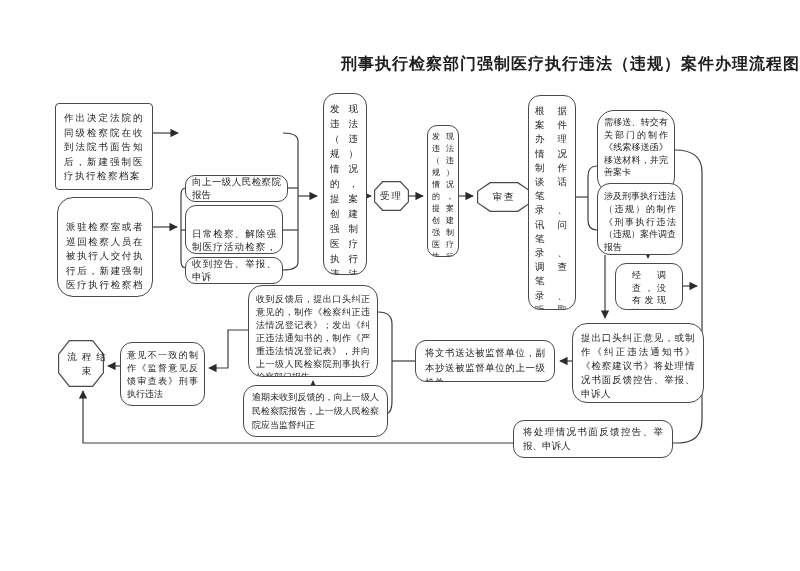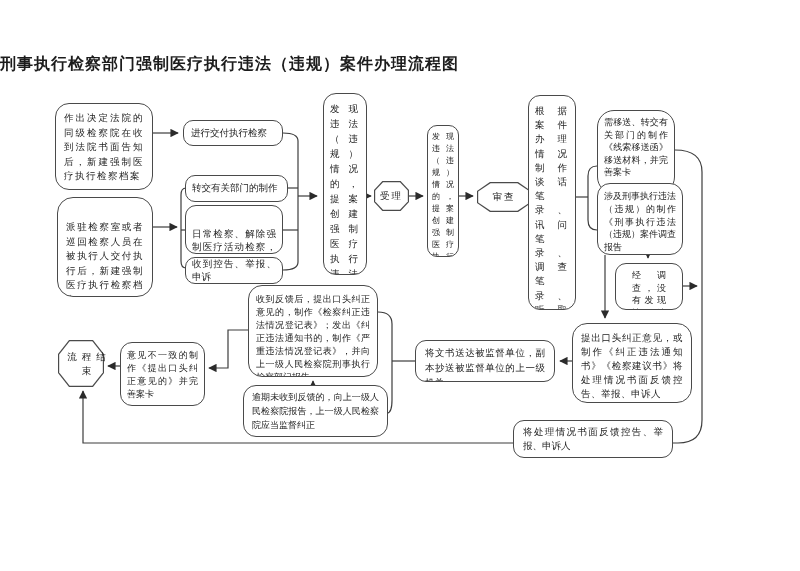--- a/index.html
+++ b/index.html
@@ -1,42 +1,42 @@
 <!DOCTYPE html>
 <html><head>
 <meta charset="utf-8">
 <style>
   html,body{margin:0;padding:0;}
   .page{position:relative;width:800px;height:571px;background:#ffffff;overflow:hidden;
         font-family:"Liberation Serif","DejaVu Serif",serif;color:#1c1c1c;}
-  .title{position:absolute;left:0;top:54px;width:800px;text-align:left;
+  .title{position:absolute;left:0;top:54px;width:800px;text-align:right;
          font-size:16px;font-weight:bold;letter-spacing:1px;}
   svg.wires{position:absolute;left:0;top:0;width:800px;height:571px;}
   .node{position:absolute;background:#fff;border:1px solid #4a4a4a;box-sizing:border-box;
         font-size:9.5px;line-height:13px;text-align:justify;text-align-last:left;
         overflow:hidden;}
   .ctr{display:flex;align-items:center;}
   
-  .n-court{left:55px;top:103px;width:98px;height:87px;border-radius:14px;padding:7px 8px;line-height:14.5px;letter-spacing:1.5px;}
+  .n-court{left:55px;top:103px;width:98px;height:87px;border-radius:4px;padding:7px 8px;line-height:14.5px;letter-spacing:1.5px;}
   .n-dispatch{left:57px;top:197px;width:96px;height:100px;border-radius:16px;padding:22px 8px;line-height:14.5px;letter-spacing:1.5px;}
   
   .n-delivery{left:183px;top:120px;width:100px;height:26px;border-radius:10px;padding:0 7px;}
   .n-orgreport{left:185px;top:175px;width:103px;height:27px;border-radius:10px;padding:0 6px;}
   .n-daily{left:185px;top:205px;width:98px;height:49px;border-radius:11px;padding:22px 6px;line-height:12.8px;}
   .n-complaints{left:185px;top:257px;width:98px;height:27px;border-radius:10px;padding:0 6px;}
   
   .n-propose{left:323px;top:93px;width:44px;height:182px;border-radius:13px;padding:8px 6px;line-height:15px;letter-spacing:2px;}
   .n-create{left:427px;top:125px;width:32px;height:132px;border-radius:10px;padding:5px 4px;font-size:8px;line-height:12px;}
   
   .n-records{left:528px;top:95px;width:48px;height:215px;border-radius:12px;padding:8px 6px;line-height:14.2px;letter-spacing:2px;}
   
   .n-transfer{left:597px;top:110px;width:78px;height:84px;border-radius:17px;padding:5px 6px;font-size:9px;line-height:12.6px;}
   .n-invreport{left:597px;top:183px;width:86px;height:72px;border-radius:13px;padding:6px 6px;font-size:9px;line-height:12.8px;}
   .n-noviol{left:615px;top:263px;width:68px;height:47px;border-radius:11px;padding:5px 16px;font-size:9px;line-height:12.6px;}
-  .n-oral{left:572px;top:323px;width:120px;height:80px;border-radius:15px;padding:7px 8px;line-height:14px;letter-spacing:0.5px;}
+  .n-oral{left:572px;top:323px;width:132px;height:80px;border-radius:15px;padding:7px 8px;line-height:14px;letter-spacing:0.5px;}
   .n-deliverdocs{left:415px;top:340px;width:140px;height:42px;border-radius:11px;padding:5px 9px;line-height:15px;}
   .n-fbreceived{left:248px;top:285px;width:130px;height:92px;border-radius:14px;padding:7px 7px;font-size:9px;line-height:13px;}
   .n-fboverdue{left:243px;top:385px;width:145px;height:52px;border-radius:13px;padding:5px 8px;font-size:9px;line-height:13.8px;}
   .n-disagree{left:120px;top:342px;width:85px;height:64px;border-radius:12px;padding:6px 6px;font-size:9px;line-height:13px;}
   .n-writtenfb{left:513px;top:420px;width:160px;height:38px;border-radius:11px;padding:4px 9px;line-height:14px;}
   
   .oct{position:absolute;}
   .oct .oct-border{position:absolute;left:0;top:0;right:0;bottom:0;background:#4a4a4a;}
   .oct .oct-fill{position:absolute;left:1.2px;top:1.2px;right:1.2px;bottom:1.2px;background:#fff;}
   .oct .oct-border,.oct .oct-fill{clip-path:polygon(24% 0,76% 0,100% 30%,100% 70%,76% 100%,24% 100%,0 70%,0 30%);}
@@ -102,22 +102,21 @@
 
       <path d="M120,366 L108,366" marker-end="url(#arr)"></path>
 
       <path d="M513,443 L83,443 L83,391" marker-end="url(#arr)"></path>
     </g>
   </svg>
 
   <div class="node n-court">作出决定法院的同级检察院在收到法院书面告知后，新建强制医疗执行检察档案</div>
   <div class="node n-dispatch">派驻检察室或者巡回检察人员在被执行人交付执行后，新建强制医疗执行检察档案</div>
 
-  <div class="node n-delivery ctr">进行交付执行检察</div>
-  <div class="node n-orgreport ctr">转交有关部门的制作</div>
+  <div class="node n-orgreport ctr">向上一级人民检察院报告</div>
   <div class="node n-daily">日常检察、解除强制医疗活动检察，事故、死亡检察</div>
   <div class="node n-complaints ctr">收到控告、举报、申诉</div>
 
   <div class="node n-propose">发现违法（违规）情况的，提案创建强制医疗执行违法（违规）案件</div>
 
   <div class="oct o-accept">
     <div class="oct-border"></div>
     <div class="oct-fill"></div>
     <div class="oct-label">受理</div>
   </div>
@@ -133,21 +132,21 @@
   <div class="node n-records">根据案件办理情况制作谈话笔录、讯问笔录、调查笔录、听取意见记录等，并扫描入卷，填写相应案卡</div>
 
   <div class="node n-transfer">需移送、转交有关部门的制作《线索移送函》移送材料，并完善案卡</div>
   <div class="node n-invreport">涉及刑事执行违法（违规）的制作《刑事执行违法（违规）案件调查报告</div>
   <div class="node n-noviol">经调查，没有发现违法（违规）情况</div>
   <div class="node n-oral">提出口头纠正意见，或制作《纠正违法通知书》《检察建议书》将处理情况书面反馈控告、举报、申诉人</div>
 
   <div class="node n-deliverdocs">将文书送达被监督单位，副本抄送被监督单位的上一级机关</div>
   <div class="node n-fbreceived">收到反馈后，提出口头纠正意见的，制作《检察纠正违法情况登记表》；发出《纠正违法通知书的，制作《严重违法情况登记表》，并向上一级人民检察院刑事执行检察部门报告</div>
   <div class="node n-fboverdue">逾期未收到反馈的，向上一级人民检察院报告，上一级人民检察院应当监督纠正</div>
-  <div class="node n-disagree">意见不一致的制作《提出口头纠正意见的》并完善案卡</div>
+  <div class="node n-disagree">意见不一致的制作《监督意见反馈审查表》刑事执行违法</div>
   <div class="node n-writtenfb">将处理情况书面反馈控告、举报、申诉人</div>
 
   <div class="oct o-end">
     <div class="oct-border"></div>
     <div class="oct-fill"></div>
     <div class="oct-label">流程结束</div>
   </div>
 
 </div>
 

